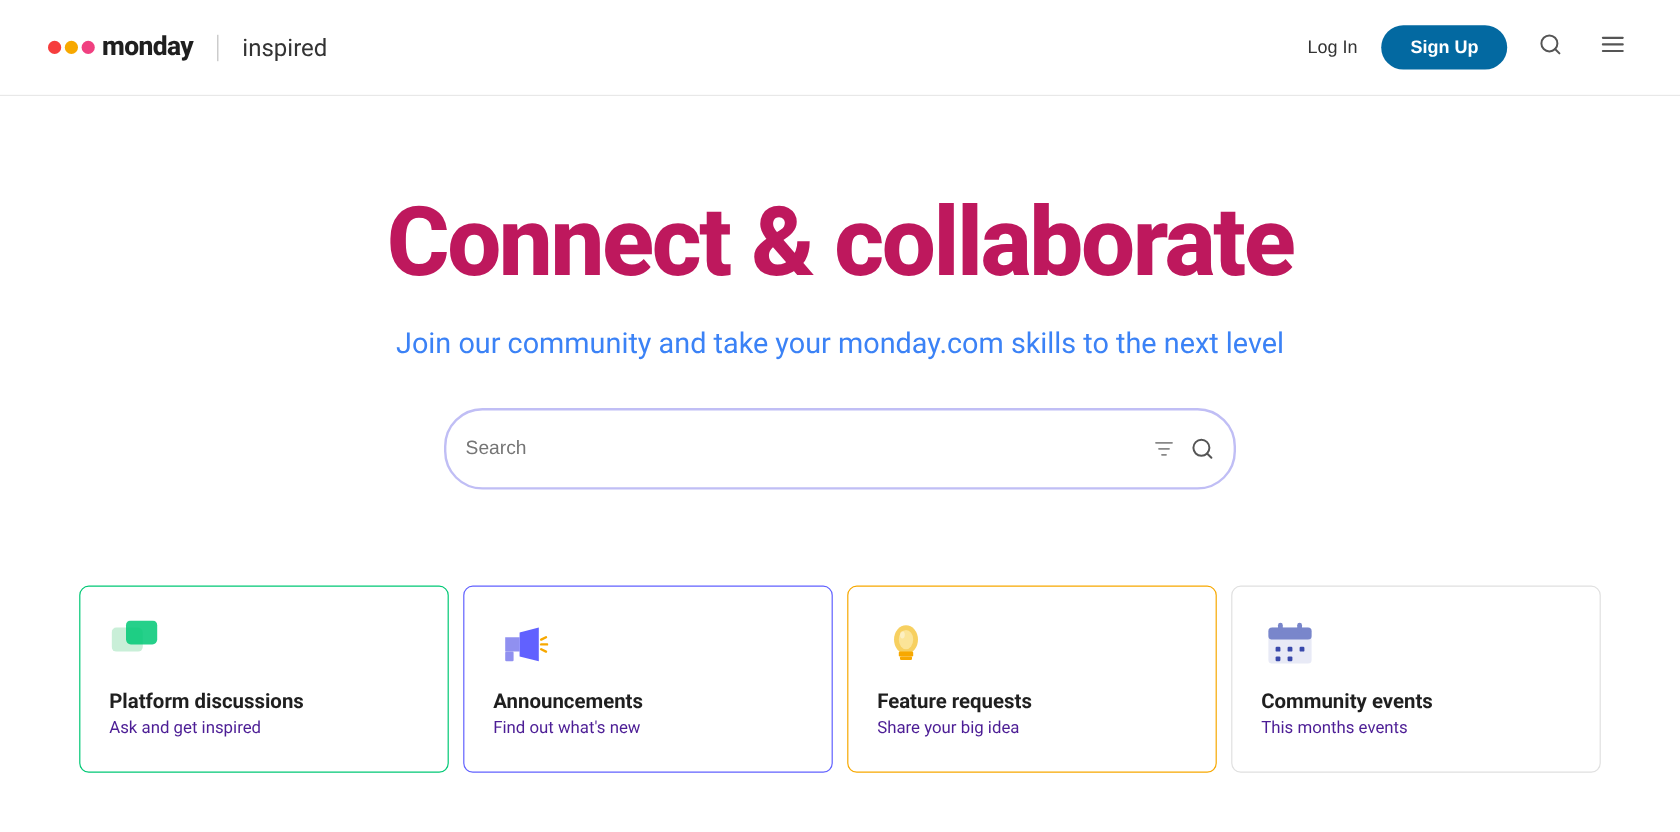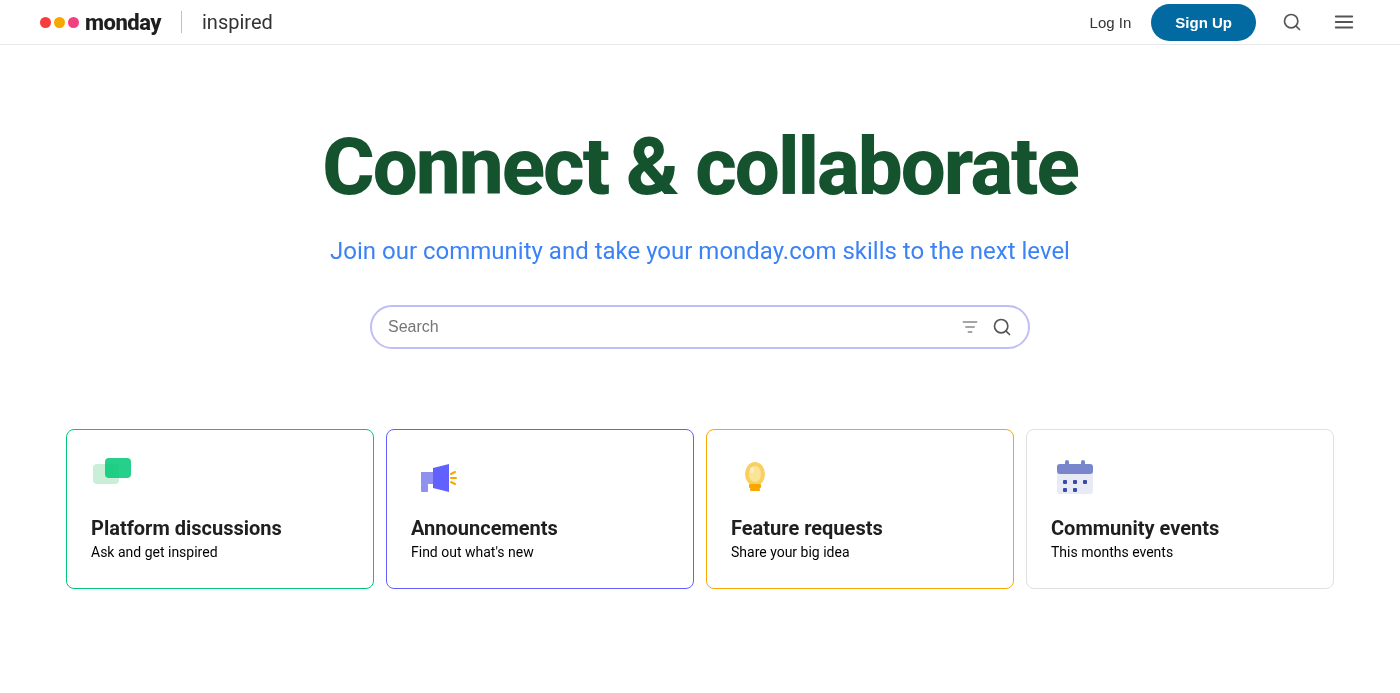--- a/index.html
+++ b/index.html
@@ -15,21 +15,21 @@
       width: 1400px;
       overflow-x: hidden;
     }
 
     
     header {
       display: flex;
       align-items: center;
       justify-content: space-between;
       padding: 0 40px;
-      height: 45px;
+      height: 80px;
       border-bottom: 1px solid #e8e8e8;
     }
 
     .logo-area {
       display: flex;
       align-items: center;
       gap: 10px;
     }
 
     .logo-monday {
@@ -69,21 +69,20 @@
     }
 
     .logo-text-community {
       font-size: 20px;
       font-weight: 400;
       color: #333;
     }
 
     .header-right {
       display: flex;
-      align-items: center;
       gap: 20px;
     }
 
     .btn-login {
       background: none;
       border: none;
       font-size: 15px;
       color: #333;
       cursor: pointer;
       font-weight: 500;
@@ -118,41 +117,41 @@
       display: flex;
       flex-direction: column;
       align-items: center;
       padding: 80px 40px 60px;
       text-align: center;
     }
 
     .hero-title {
       font-size: 80px;
       font-weight: 800;
-      color: #14532d;
+      color: #be185d;
       letter-spacing: -2px;
       line-height: 1.05;
       margin-bottom: 28px;
     }
 
     .hero-subtitle {
       font-size: 24px;
       color: #3b82f6;
       font-weight: 400;
       margin-bottom: 40px;
     }
 
     .search-container {
       display: flex;
       align-items: center;
       border: 2px solid #c0bef5;
       border-radius: 32px;
       width: 660px;
       padding: 0 16px;
-      height: 44px;
+      height: 68px;
       background: #fff;
     }
 
     .search-input {
       flex: 1;
       border: none;
       outline: none;
       font-size: 16px;
       color: #555;
       background: transparent;
@@ -213,29 +212,29 @@
     .card-icon {
       width: 48px;
       height: 48px;
       margin-bottom: 14px;
       display: flex;
       align-items: center;
       justify-content: center;
     }
 
     .card-title {
-      font-size: 20px;
+      font-size: 17px;
       font-weight: 700;
       color: #1f1f1f;
       margin-bottom: 4px;
     }
 
     .card-subtitle {
       font-size: 14px;
-      color: #000000;
+      color: #4c1d95;
       font-weight: 400;
     }
 
     
   </style>
 </head>
 <body>
 
 <header>
   <div class="logo-area">

